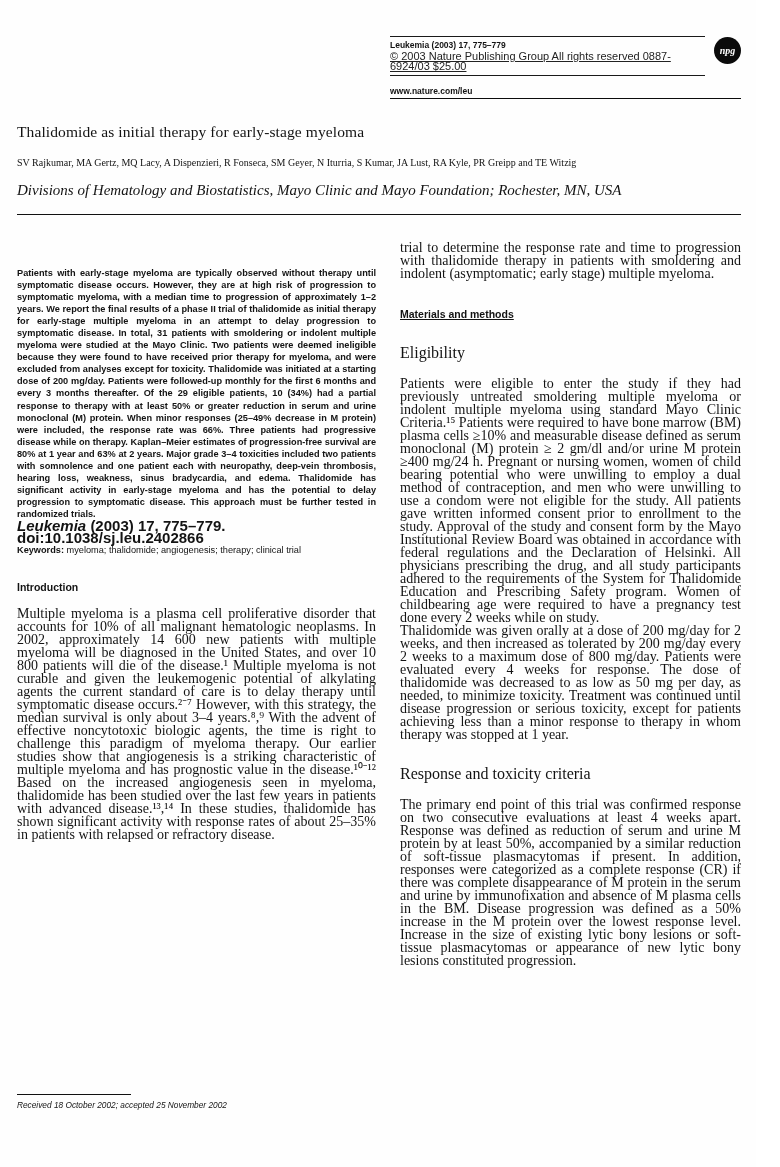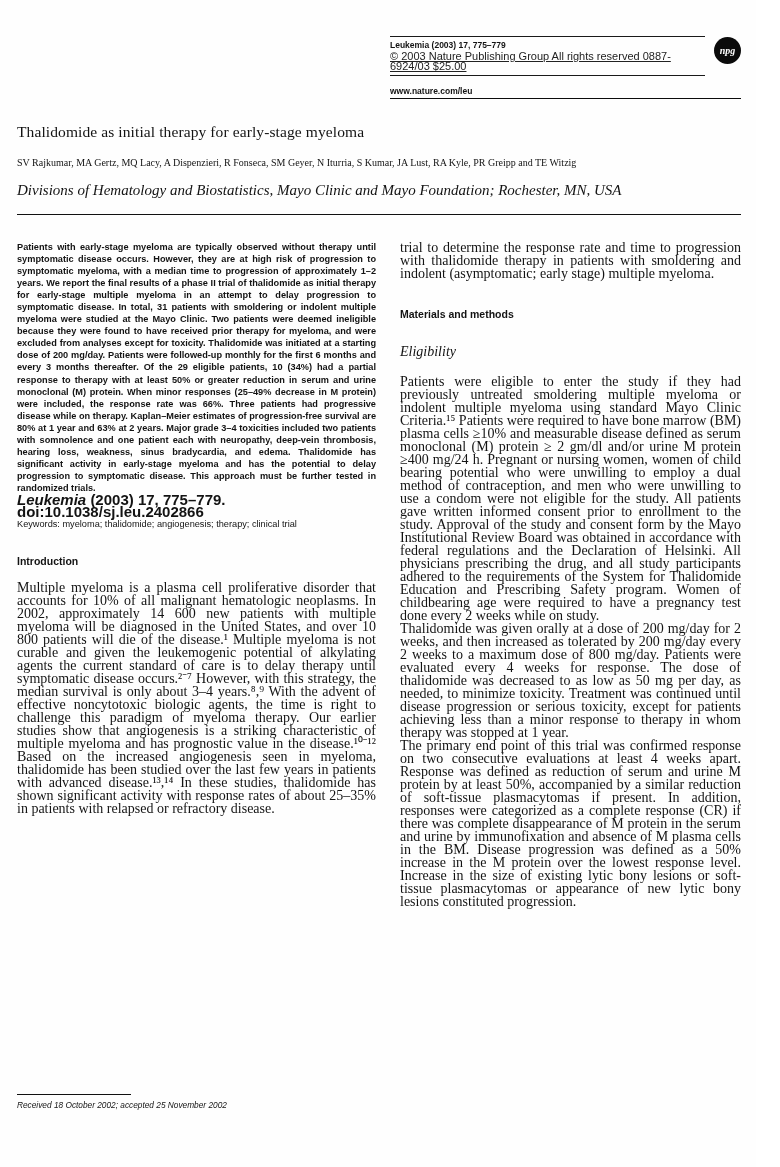--- a/index.html
+++ b/index.html
@@ -64,48 +64,48 @@
     margin-top: 13px;
     font-size: 15px; font-style: italic;
   }
   .title-rule {
     margin-top: 15px;
     border: none; border-top: 1px solid #111; height: 0;
   }
 
   
   .columns { display: flex; gap: 24px; margin-top: 26px; min-height: 884px; }
-  .col-left { width: 359px; flex: 0 0 359px; display: flex; flex-direction: column; }
+  .col-left { width: 359px; flex: 0 0 359px; display: flex; flex-direction: column; margin-top: 26px; }
   .col-right { flex: 1; }
 
   .abstract {
     font-family: "Liberation Sans", sans-serif;
     font-weight: bold; font-size: 9.2px; line-height: 12.05px;
     text-align: justify;
   }
   .doi-line {
     font-family: "Liberation Sans", sans-serif;
     font-weight: bold; font-size: 15px; line-height: 12px;
   }
   .doi-journal { font-style: italic; }
   .keywords {
     font-family: "Liberation Sans", sans-serif;
     font-size: 9.2px; line-height: 11.6px; margin-top: 1px;
   }
-  .kw-label { font-weight: normal; }
+  .kw-label { font-weight: bold; }
 
   .section-heading {
     font-family: "Liberation Sans", sans-serif;
     font-size: 10.5px; font-weight: bold;
     margin: 24px 0 14px;
   }
-  .col-right .section-heading { margin-top: 28px; }
+  .col-right .section-heading { margin-top: 28px; text-decoration: underline; }
   .subsection-heading {
     font-family: "Liberation Serif", serif;
-    font-size: 14px; font-weight: normal; font-style: italic;
+    font-size: 16px; font-weight: normal; 
     margin: 24px 0 15px;
   }
   .body-para {
     font-size: 14px; line-height: 13px; text-align: justify;
   }
   .indent { text-indent: 11px; }
 
   
   .correspondence { margin-top: auto; padding-bottom: 14px; }
   .foot-rule { width: 114px; border-top: 1px solid #111; margin-bottom: 5px; }
@@ -157,17 +157,18 @@
     <div class="col-right">
       <p class="body-para">trial to determine the response rate and time to progression with thalidomide therapy in patients with smoldering and indolent (asymptomatic; early stage) multiple myeloma.</p>
 
       <h2 class="section-heading">Materials and methods</h2>
 
       <h3 class="subsection-heading">Eligibility</h3>
       <p class="body-para">Patients were eligible to enter the study if they had previously untreated smoldering multiple myeloma or indolent multiple myeloma using standard Mayo Clinic Criteria.¹⁵ Patients were required to have bone marrow (BM) plasma cells ≥10% and measurable disease defined as serum monoclonal (M) protein ≥ 2 gm/dl and/or urine M protein ≥400 mg/24 h. Pregnant or nursing women, women of child bearing potential who were unwilling to employ a dual method of contraception, and men who were unwilling to use a condom were not eligible for the study. All patients gave written informed consent prior to enrollment to the study. Approval of the study and consent form by the Mayo Institutional Review Board was obtained in accordance with federal regulations and the Declaration of Helsinki. All physicians prescribing the drug, and all study participants adhered to the requirements of the System for Thalidomide Education and Prescribing Safety program. Women of childbearing age were required to have a pregnancy test done every 2 weeks while on study.</p>
 
       <p class="body-para">Thalidomide was given orally at a dose of 200 mg/day for 2 weeks, and then increased as tolerated by 200 mg/day every 2 weeks to a maximum dose of 800 mg/day. Patients were evaluated every 4 weeks for response. The dose of thalidomide was decreased to as low as 50 mg per day, as needed, to minimize toxicity. Treatment was continued until disease progression or serious toxicity, except for patients achieving less than a minor response to therapy in whom therapy was stopped at 1 year.</p>
 
+      <h3 class="subsection-heading">Response and toxicity criteria</h3>
       <p class="body-para">The primary end point of this trial was confirmed response on two consecutive evaluations at least 4 weeks apart. Response was defined as reduction of serum and urine M protein by at least 50%, accompanied by a similar reduction of soft-tissue plasmacytomas if present. In addition, responses were categorized as a complete response (CR) if there was complete disappearance of M protein in the serum and urine by immunofixation and absence of M plasma cells in the BM. Disease progression was defined as a 50% increase in the M protein over the lowest response level. Increase in the size of existing lytic bony lesions or soft-tissue plasmacytomas or appearance of new lytic bony lesions constituted progression.</p>
     </div>
 
   </div>
 </div>
 
 </body></html>

